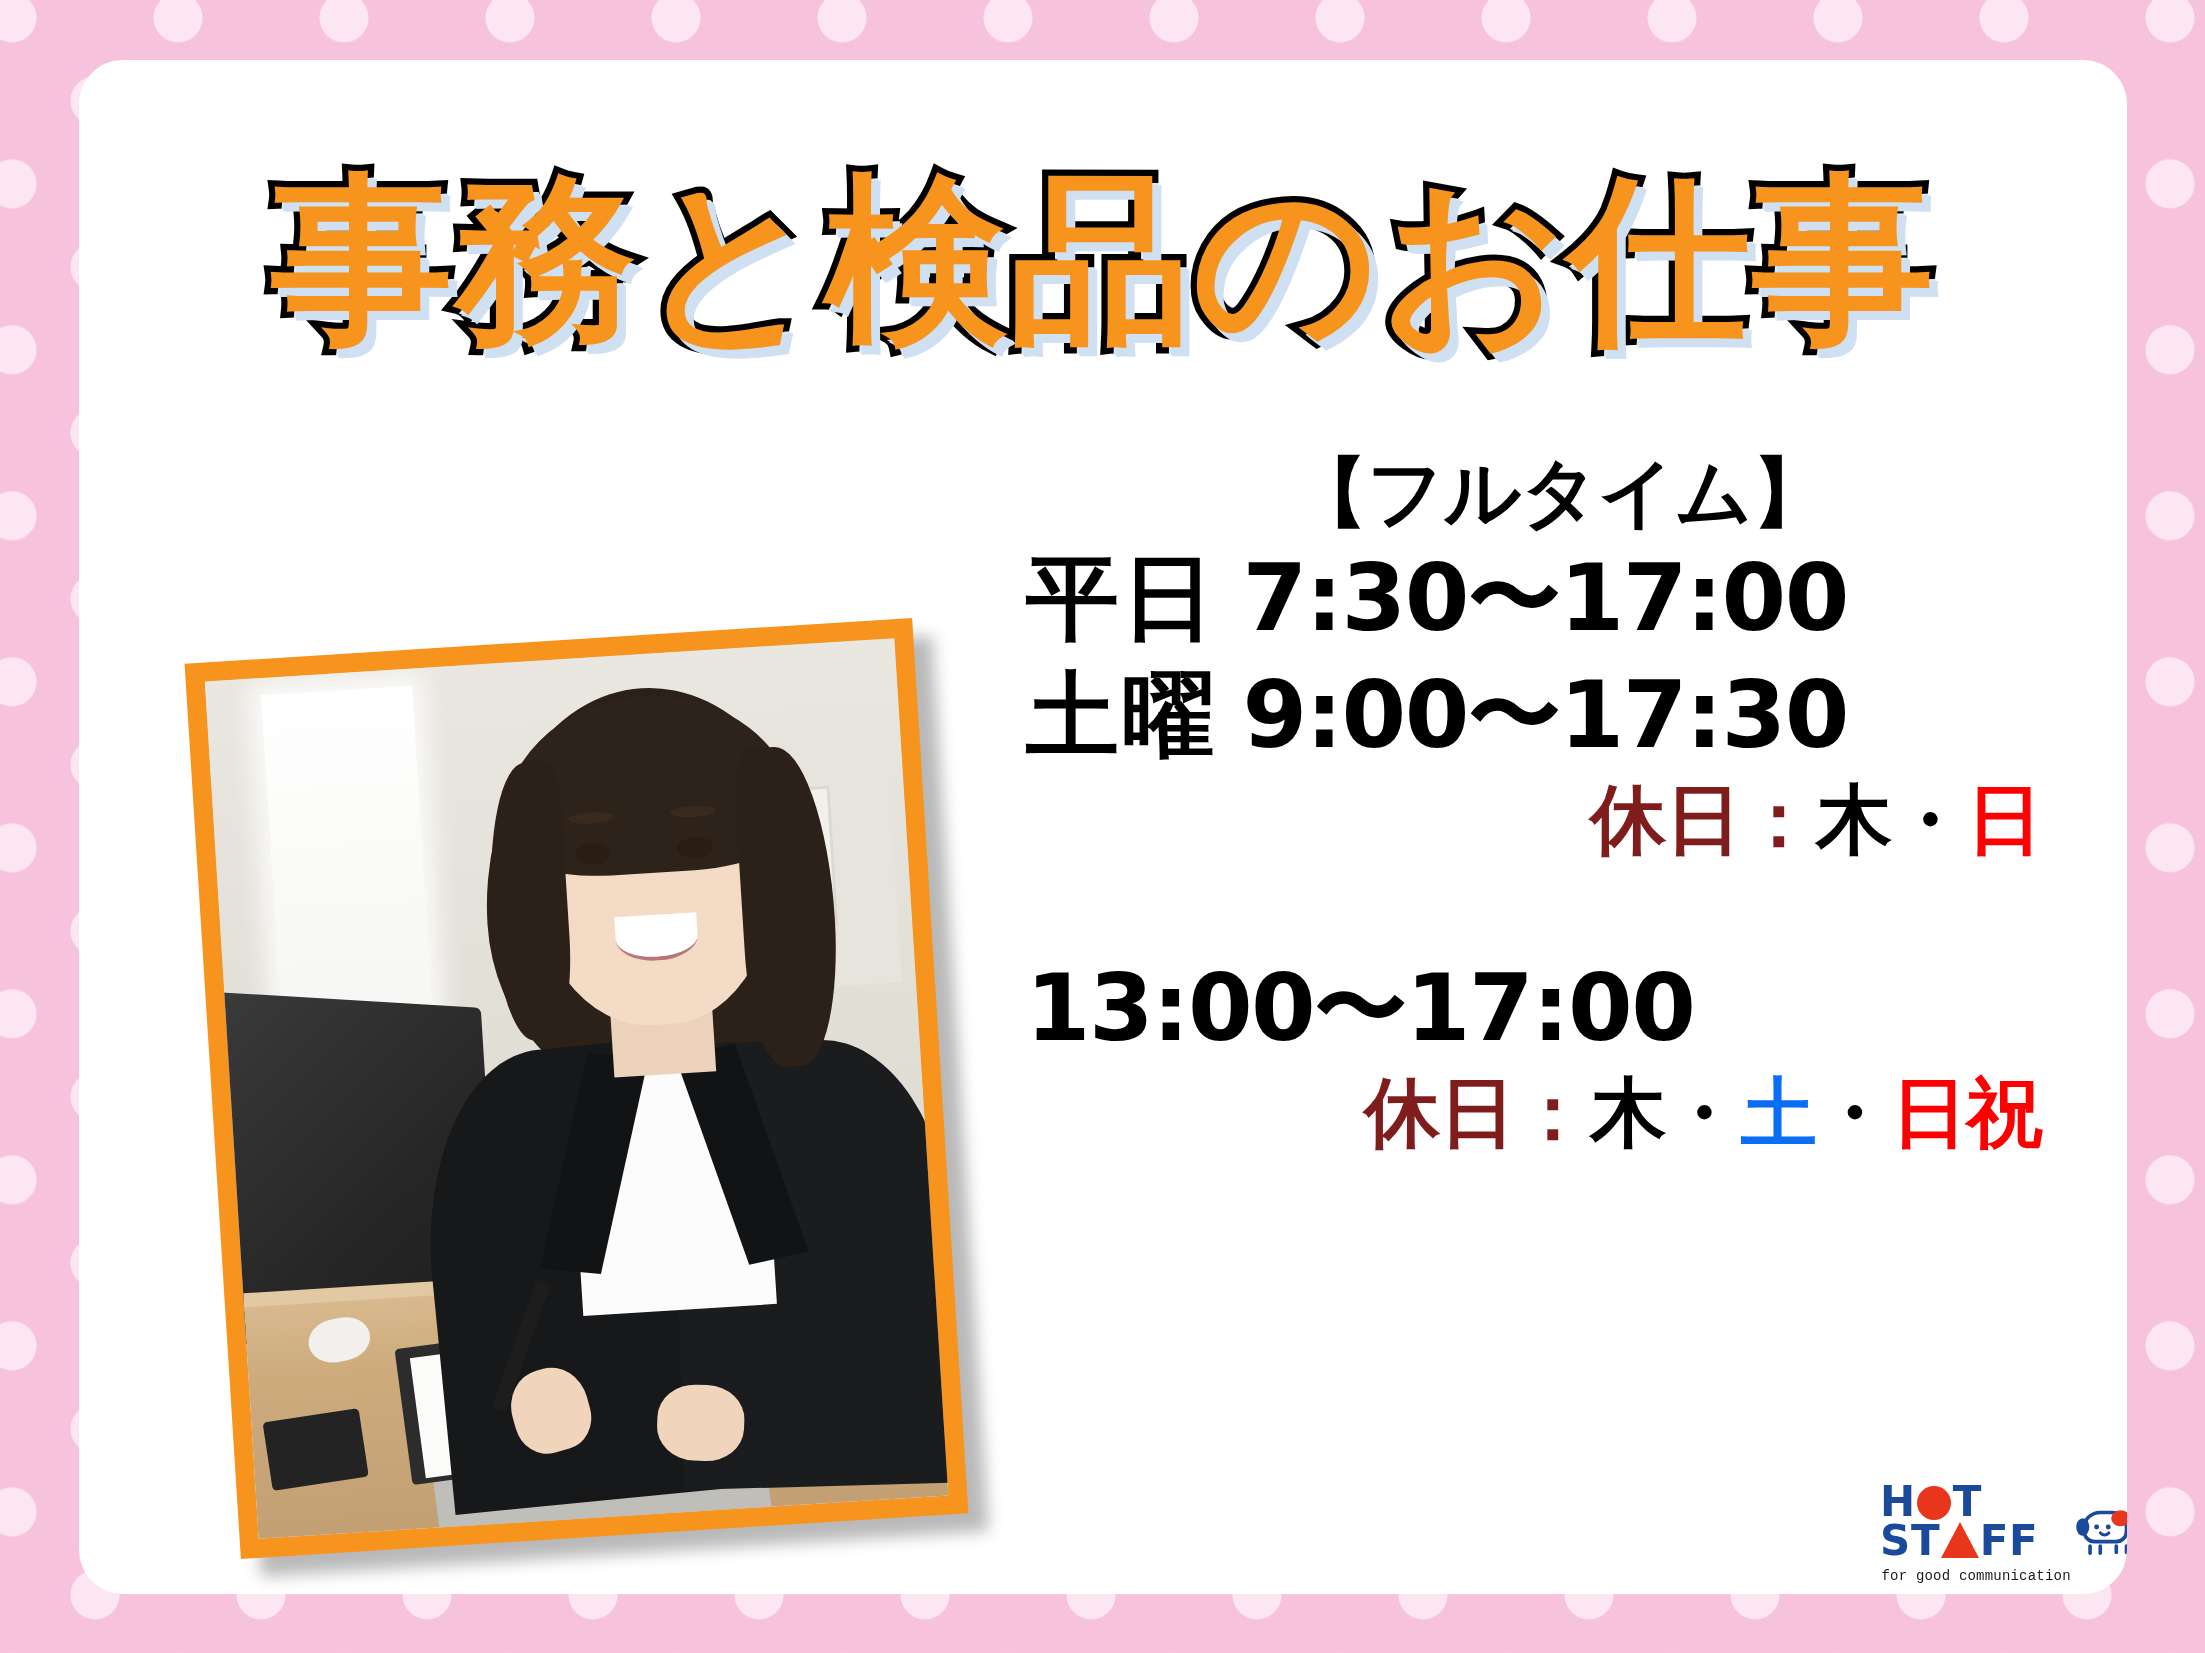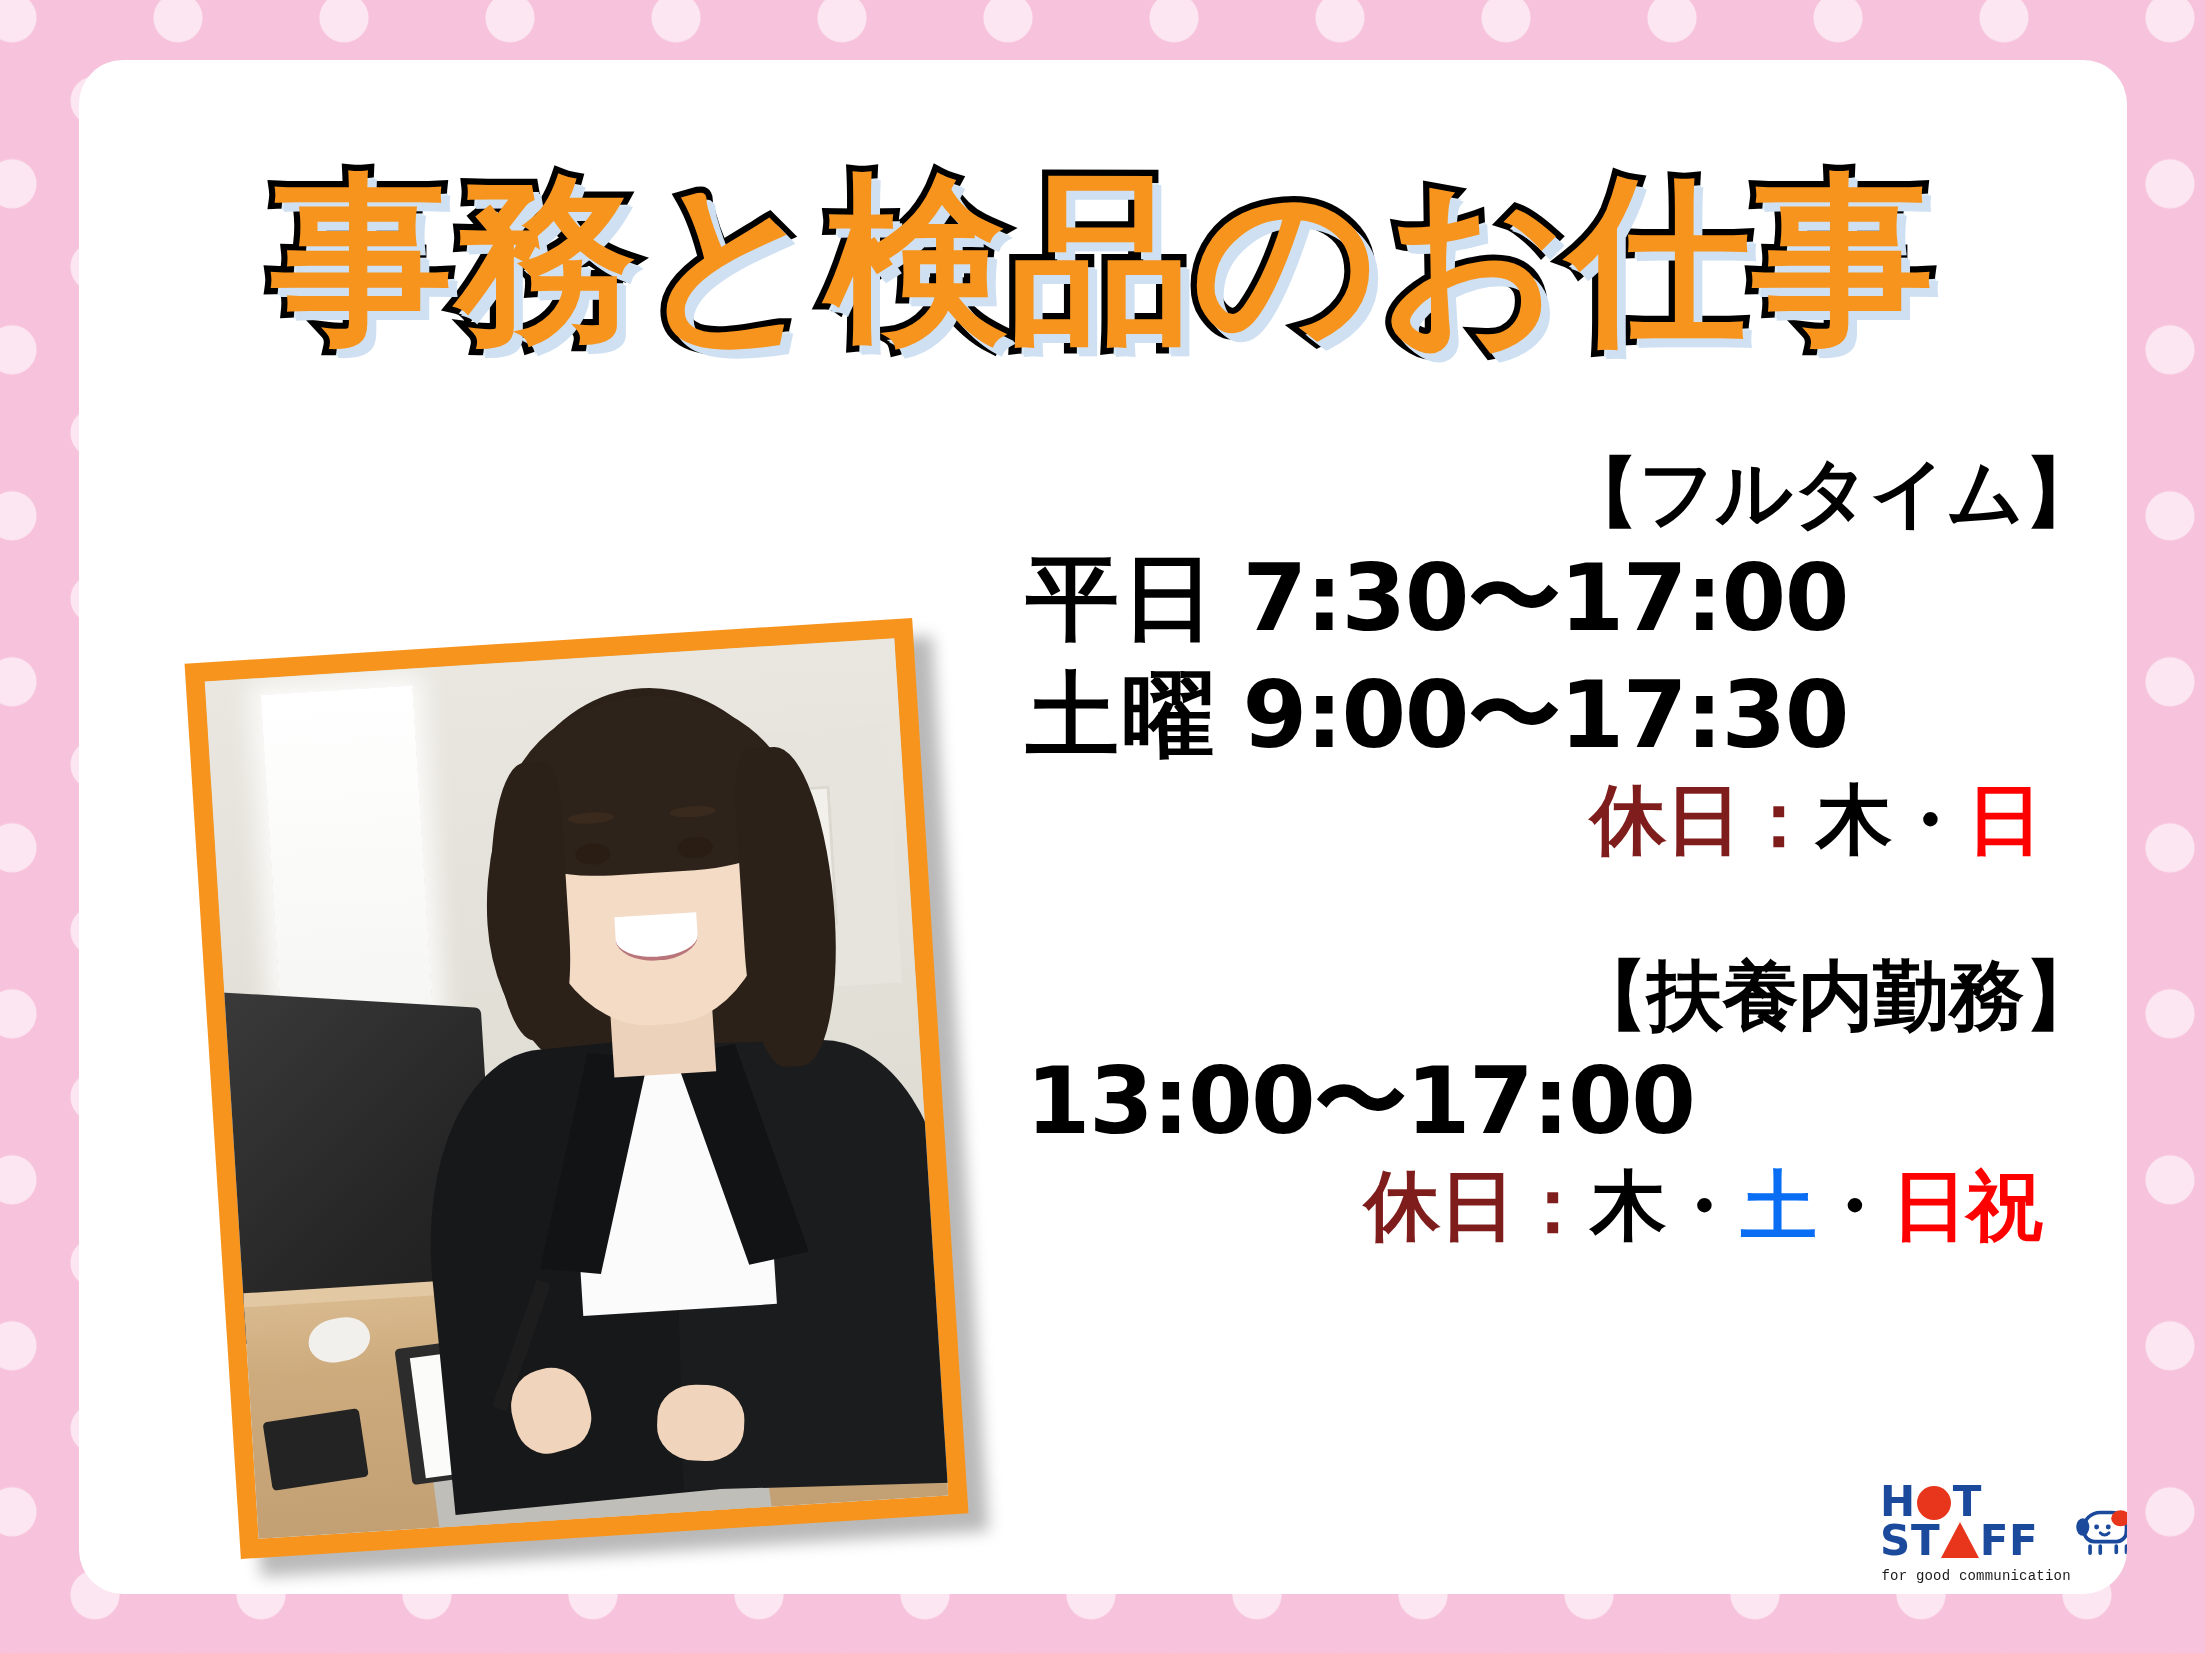--- a/index.html
+++ b/index.html
@@ -285,21 +285,21 @@
     font-family: "DejaVu Sans", "Liberation Sans", sans-serif;
     color: #000000;
   }
   .block { margin-bottom: 4.4px; }
   .section-head {
     font-weight: 700;
     font-size: 76px;
     line-height: 1.22;
     letter-spacing: -0.7px;
     white-space: nowrap;
-    text-align: right;
+    text-align: center;
   }
   .time-line {
     font-weight: 700;
     font-size: 93px;
     line-height: 1.26;
     letter-spacing: -1.5px;
     white-space: nowrap;
     text-align: left;
     padding-left: 5.8px;
   }
@@ -439,21 +439,20 @@
         </div>
 
         <div class="holiday-line">
           <span class="c-gray">休日</span><span class="c-gray">：</span><span class="c-black">木</span><span class="c-black">・</span><span class="c-red">日</span>
         </div>
       </div>
 
       <div class="spacer-gap"></div>
 
       <div class="block">
-        <div class="section-head">【扶養内勤務】</div>
 
         <div class="time-line">
           <span>13:00〜17:00</span>
         </div>
 
         <div class="holiday-line">
           <span class="c-gray">休日</span><span class="c-gray">：</span><span class="c-black">木</span><span class="c-black">・</span><span class="c-blue">土</span><span class="c-black">・</span><span class="c-red">日祝</span>
         </div>
       </div>
     </div>

